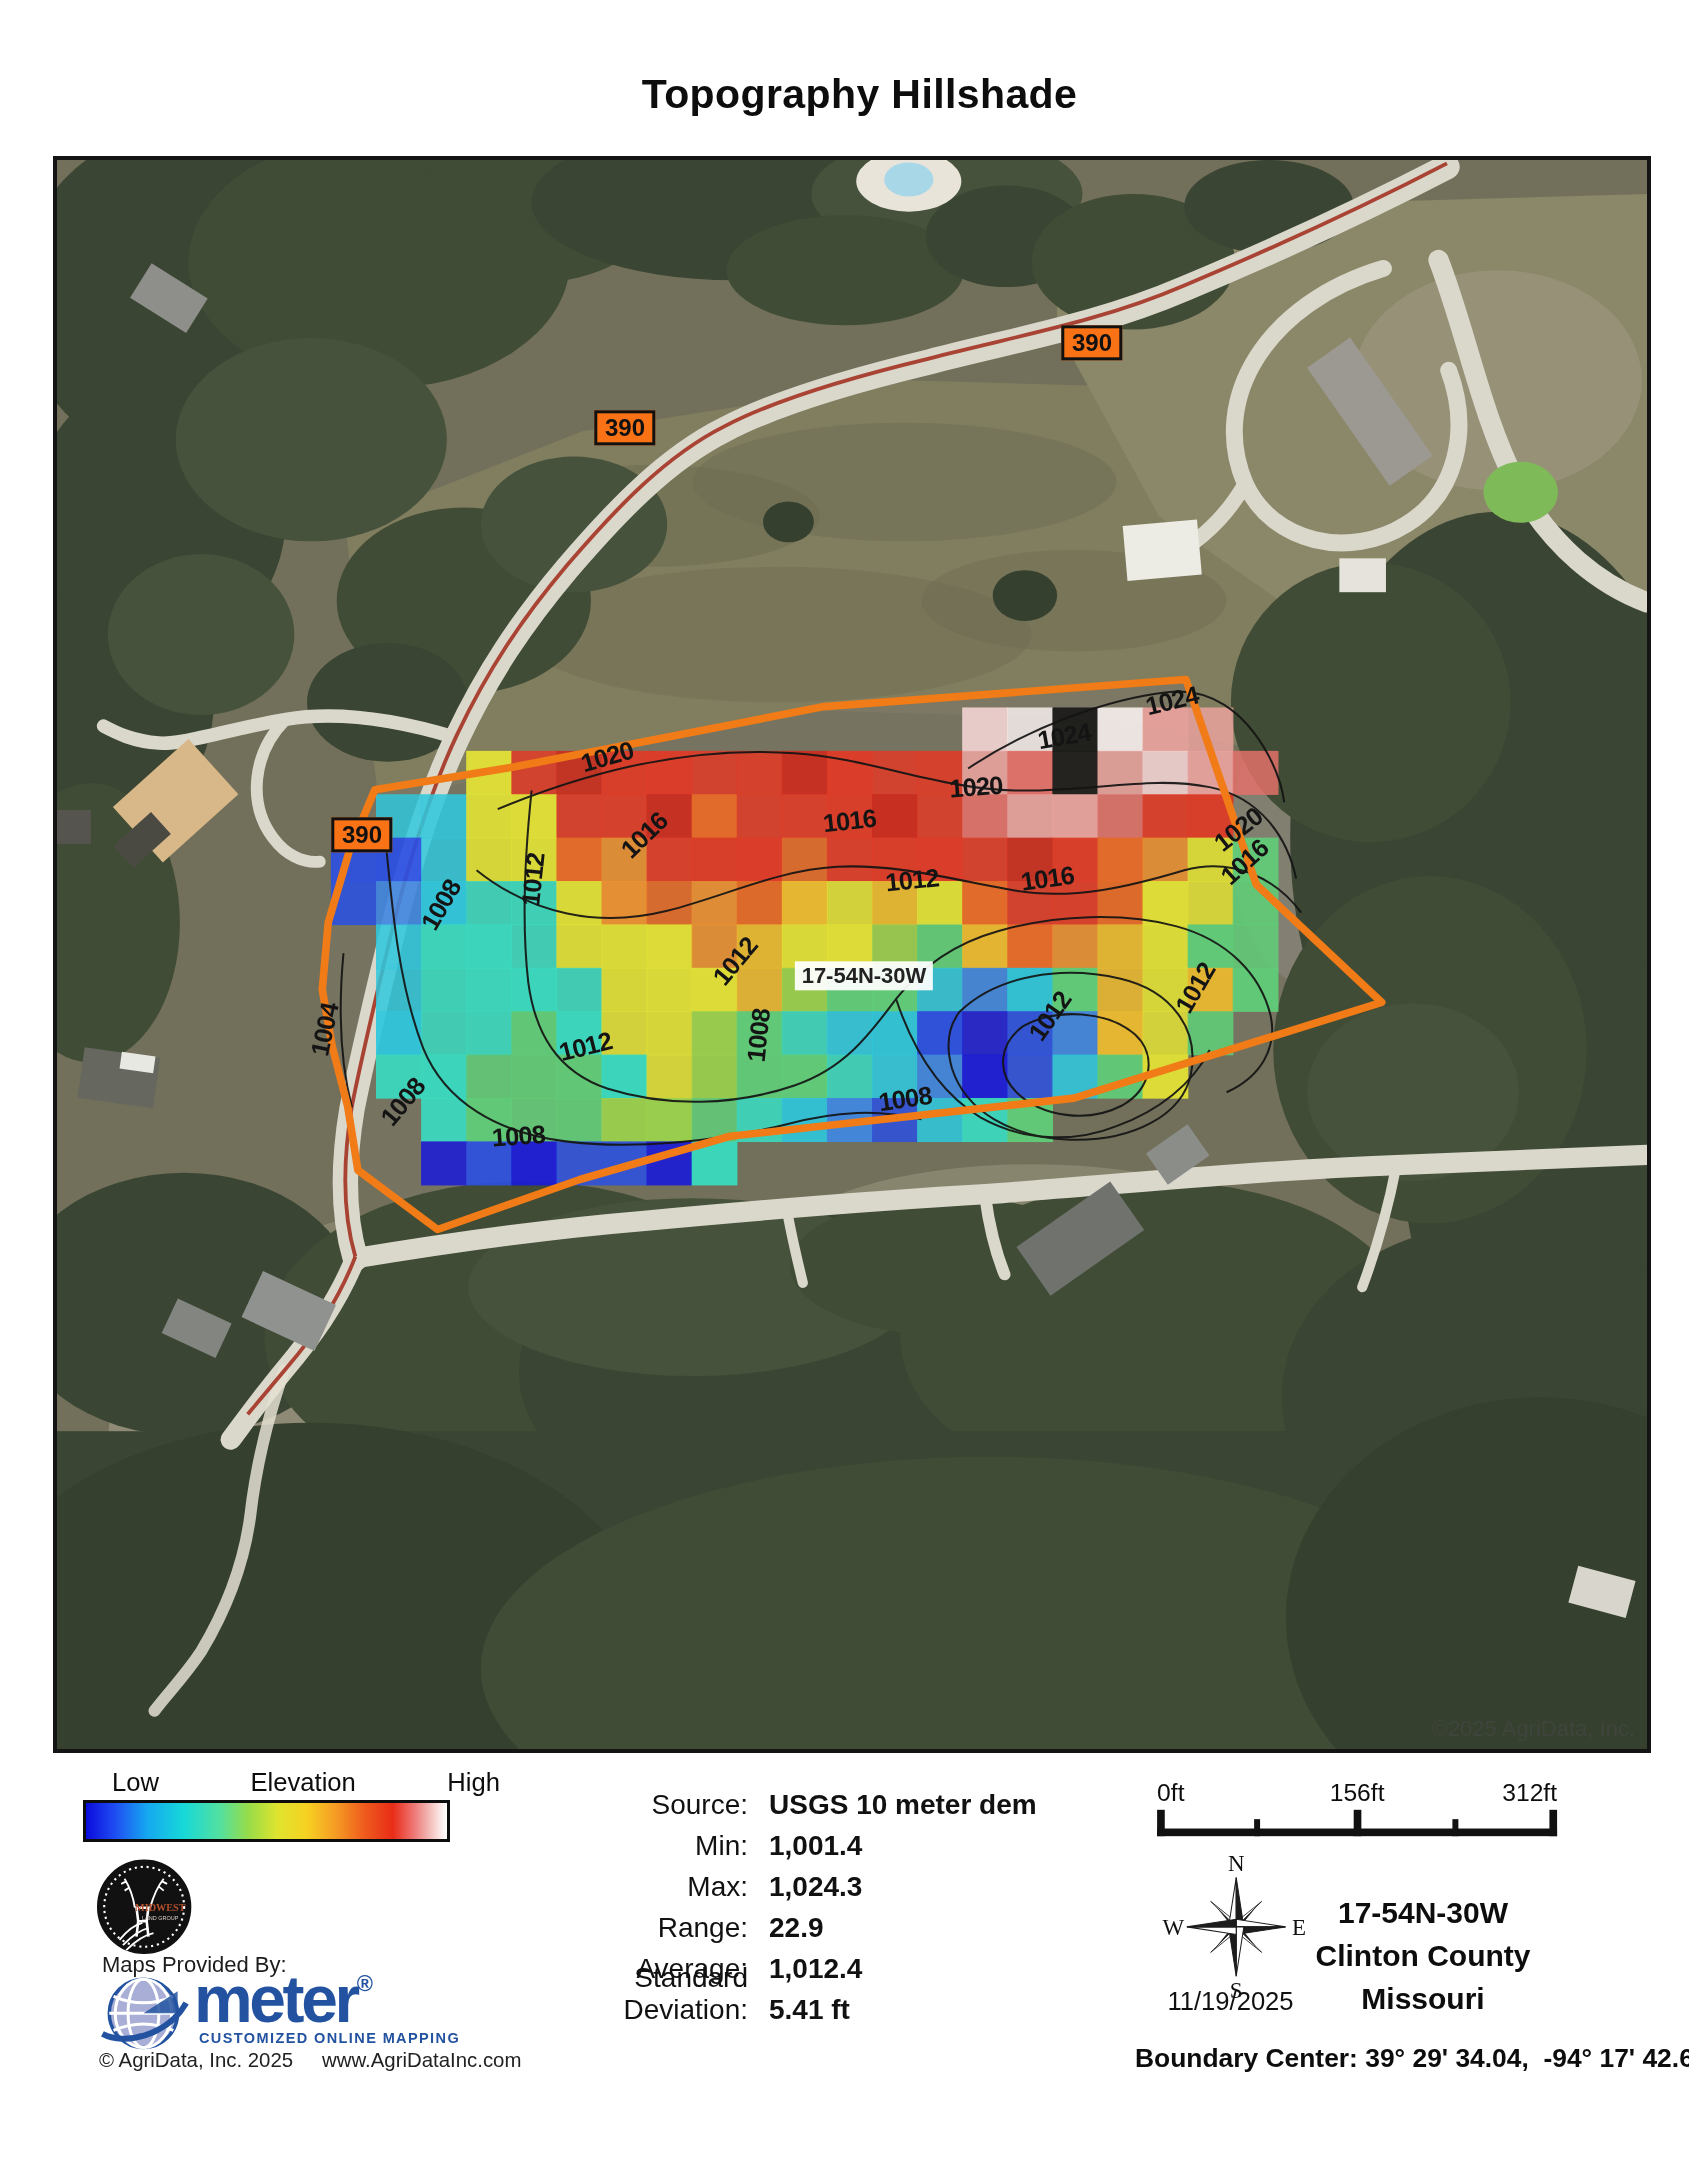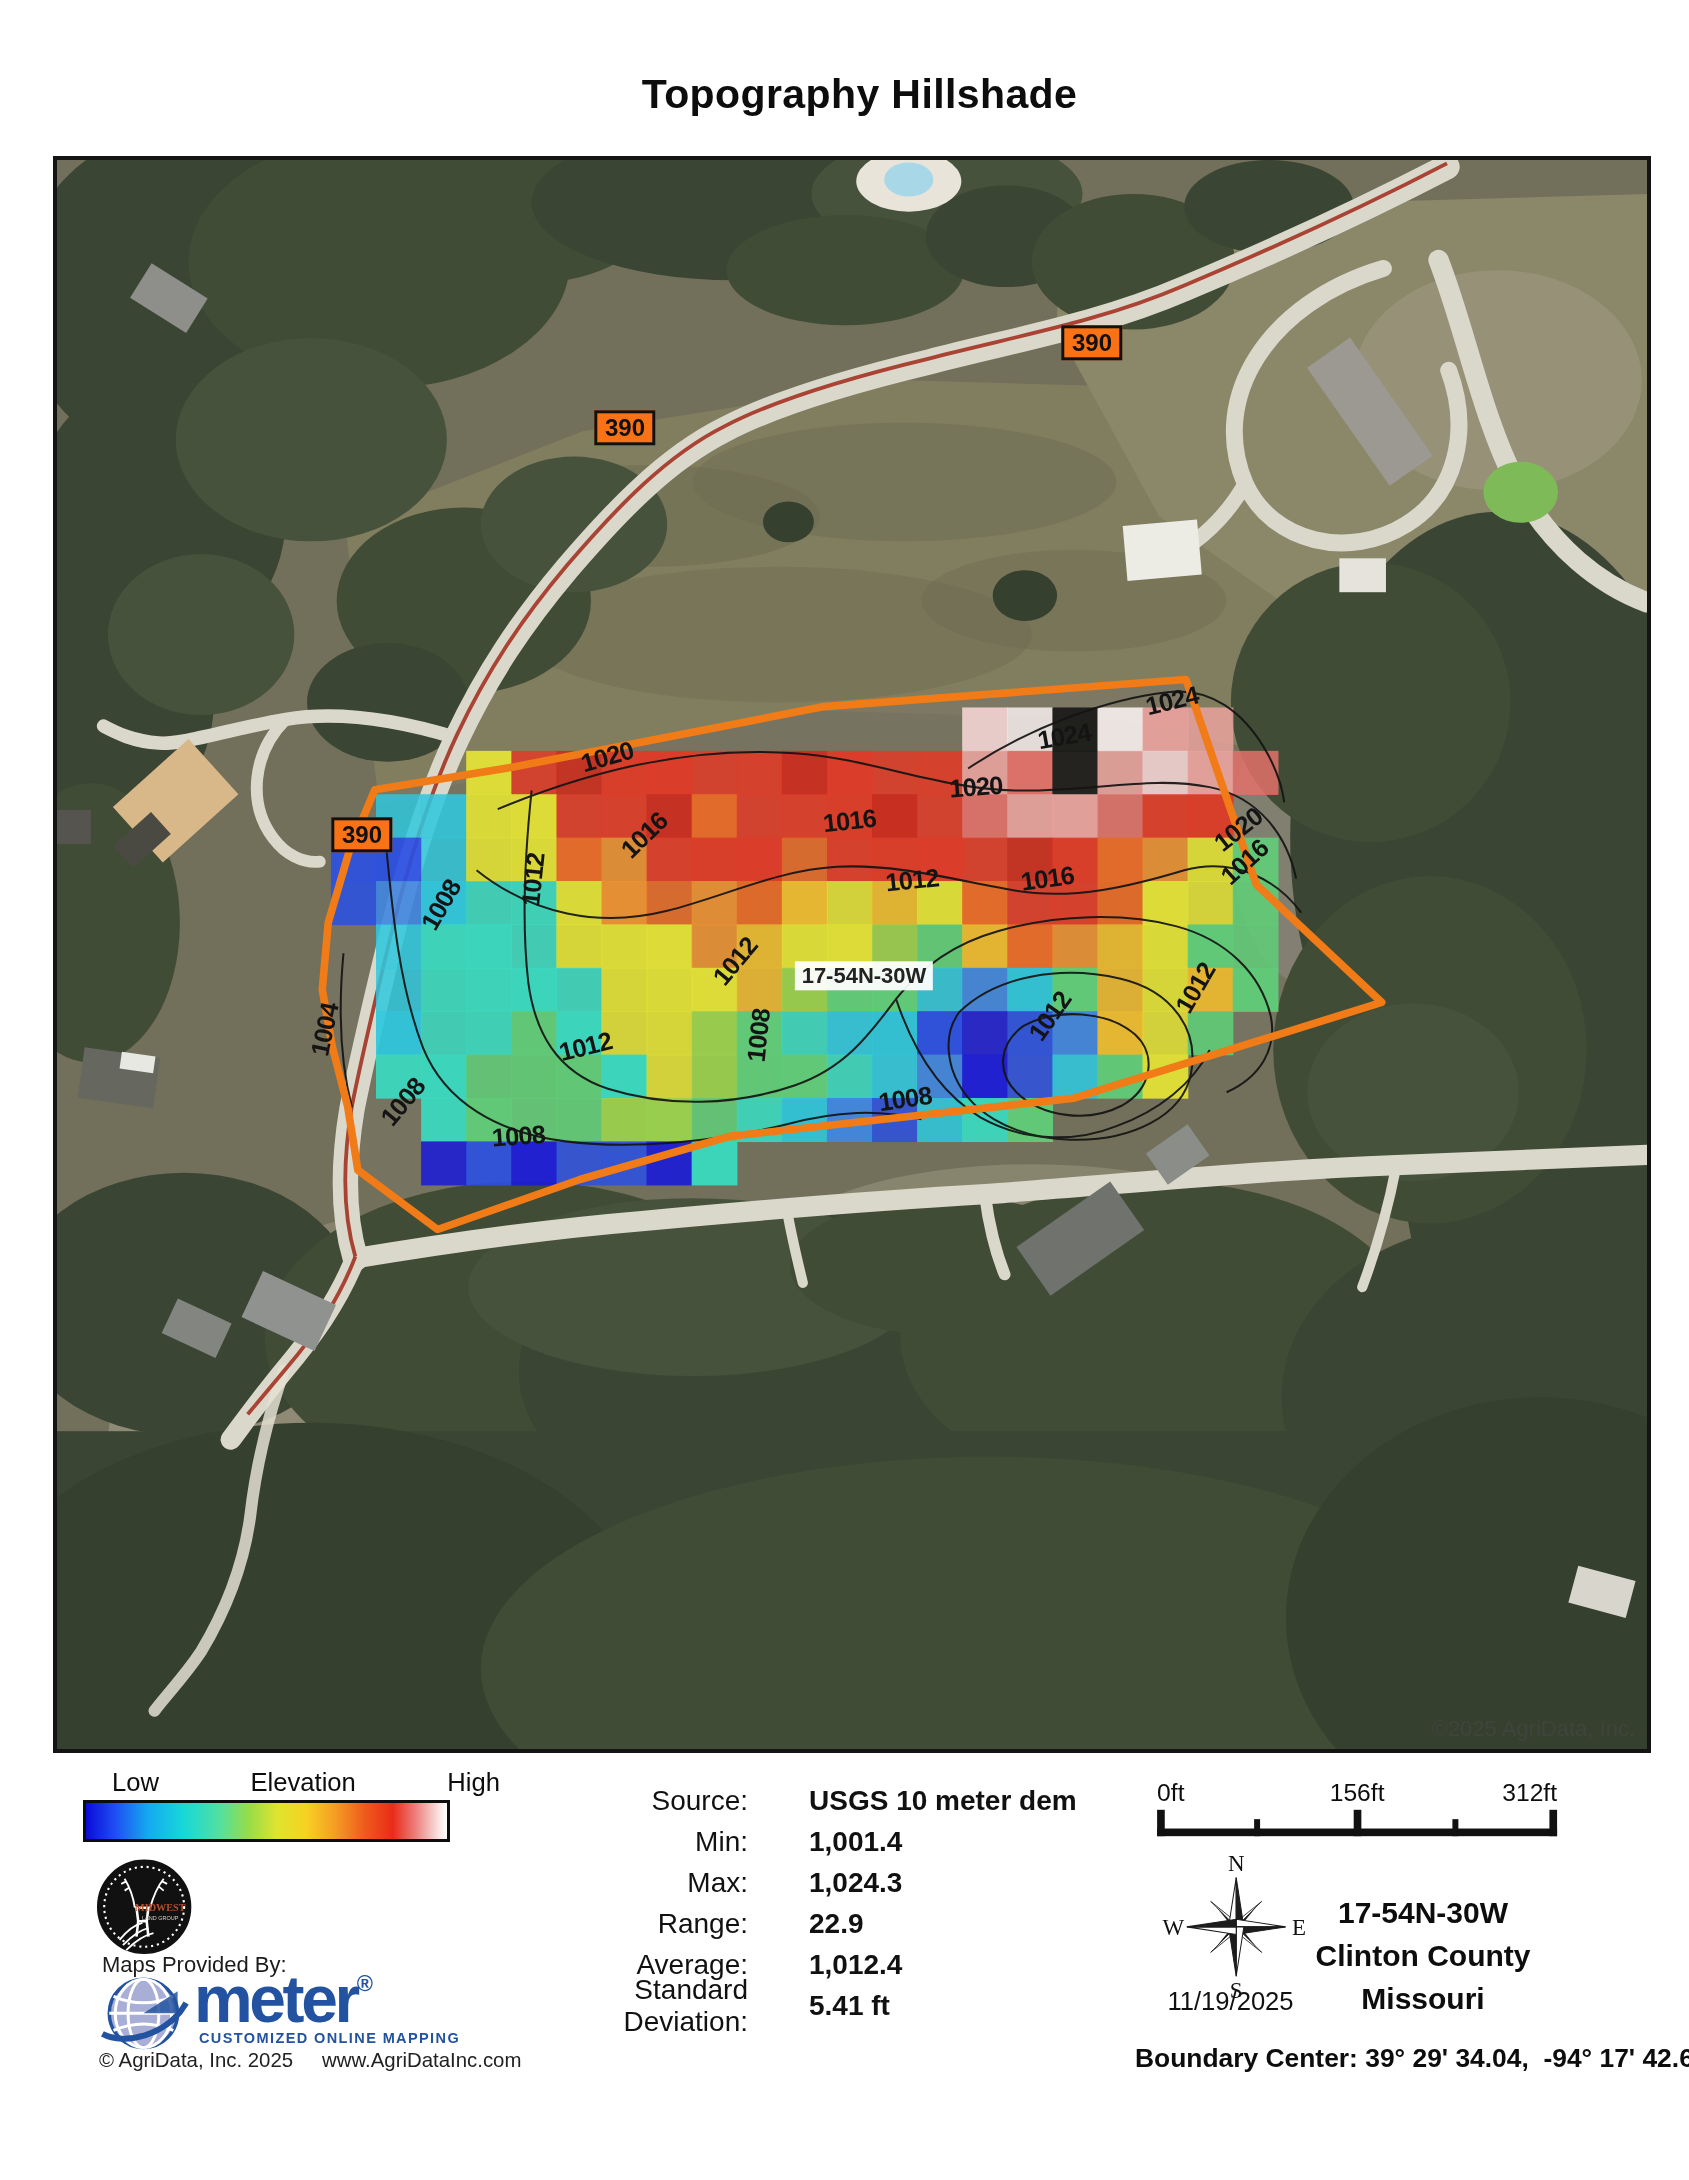--- a/index.html
+++ b/index.html
@@ -18,21 +18,21 @@
   .ctl{font-family:"Liberation Sans","DejaVu Sans",sans-serif;font-size:30px;font-weight:bold;
         fill:#141414;text-anchor:middle;letter-spacing:-1px;}
   
   .legend-labels{position:absolute;left:75px;top:1768px;width:388px;display:flex;
         justify-content:space-between;font-size:25.6px;color:#0d0d0d;margin-left:37px;}
   #legend-bar{position:absolute;left:83px;top:1800px;width:361px;height:36px;border:3.4px solid #0d0d0d;
         background:linear-gradient(90deg,#0b0bdc 0%,#1f4df2 8%,#15a8f0 17%,#17d8d8 27%,#52e0a0 37%,
         #97dc49 45%,#dfe42f 53%,#f6d222 61%,#f59d24 69%,#ef5c1d 77%,#e92c18 85%,#ee7a78 91%,
         #f3b9b6 95%,#fbe7e6 98%,#ffffff 100%);}
   .stats{position:absolute;left:511px;top:1780px;width:596px;font-size:28px;}
-  .stats .row{display:flex;height:41px;align-items:center;gap:40px;}
+  .stats .row{display:flex;height:41px;align-items:flex-end;}
   .stats .lab{width:237px;text-align:right;}
   .stats .val{margin-left:21px;text-align:left;font-weight:bold;}
   .provided{position:absolute;left:102px;top:1952px;font-size:22px;color:#1c1c1c;}
   .surety-word{position:absolute;left:194px;top:1966px;font-size:66px;font-weight:800;
         letter-spacing:-3.4px;color:#2353a0;line-height:1;}
   .surety-reg{font-size:22px;vertical-align:31px;letter-spacing:0;}
   .surety-tag{position:absolute;left:199px;top:2030px;font-size:14.5px;font-weight:bold;
         letter-spacing:1.4px;color:#2353a0;}
   .agri-copy{position:absolute;left:99px;top:2049px;font-size:20.4px;color:#222;}
   .agri-web{position:absolute;left:322px;top:2049px;font-size:20.4px;color:#222;}

